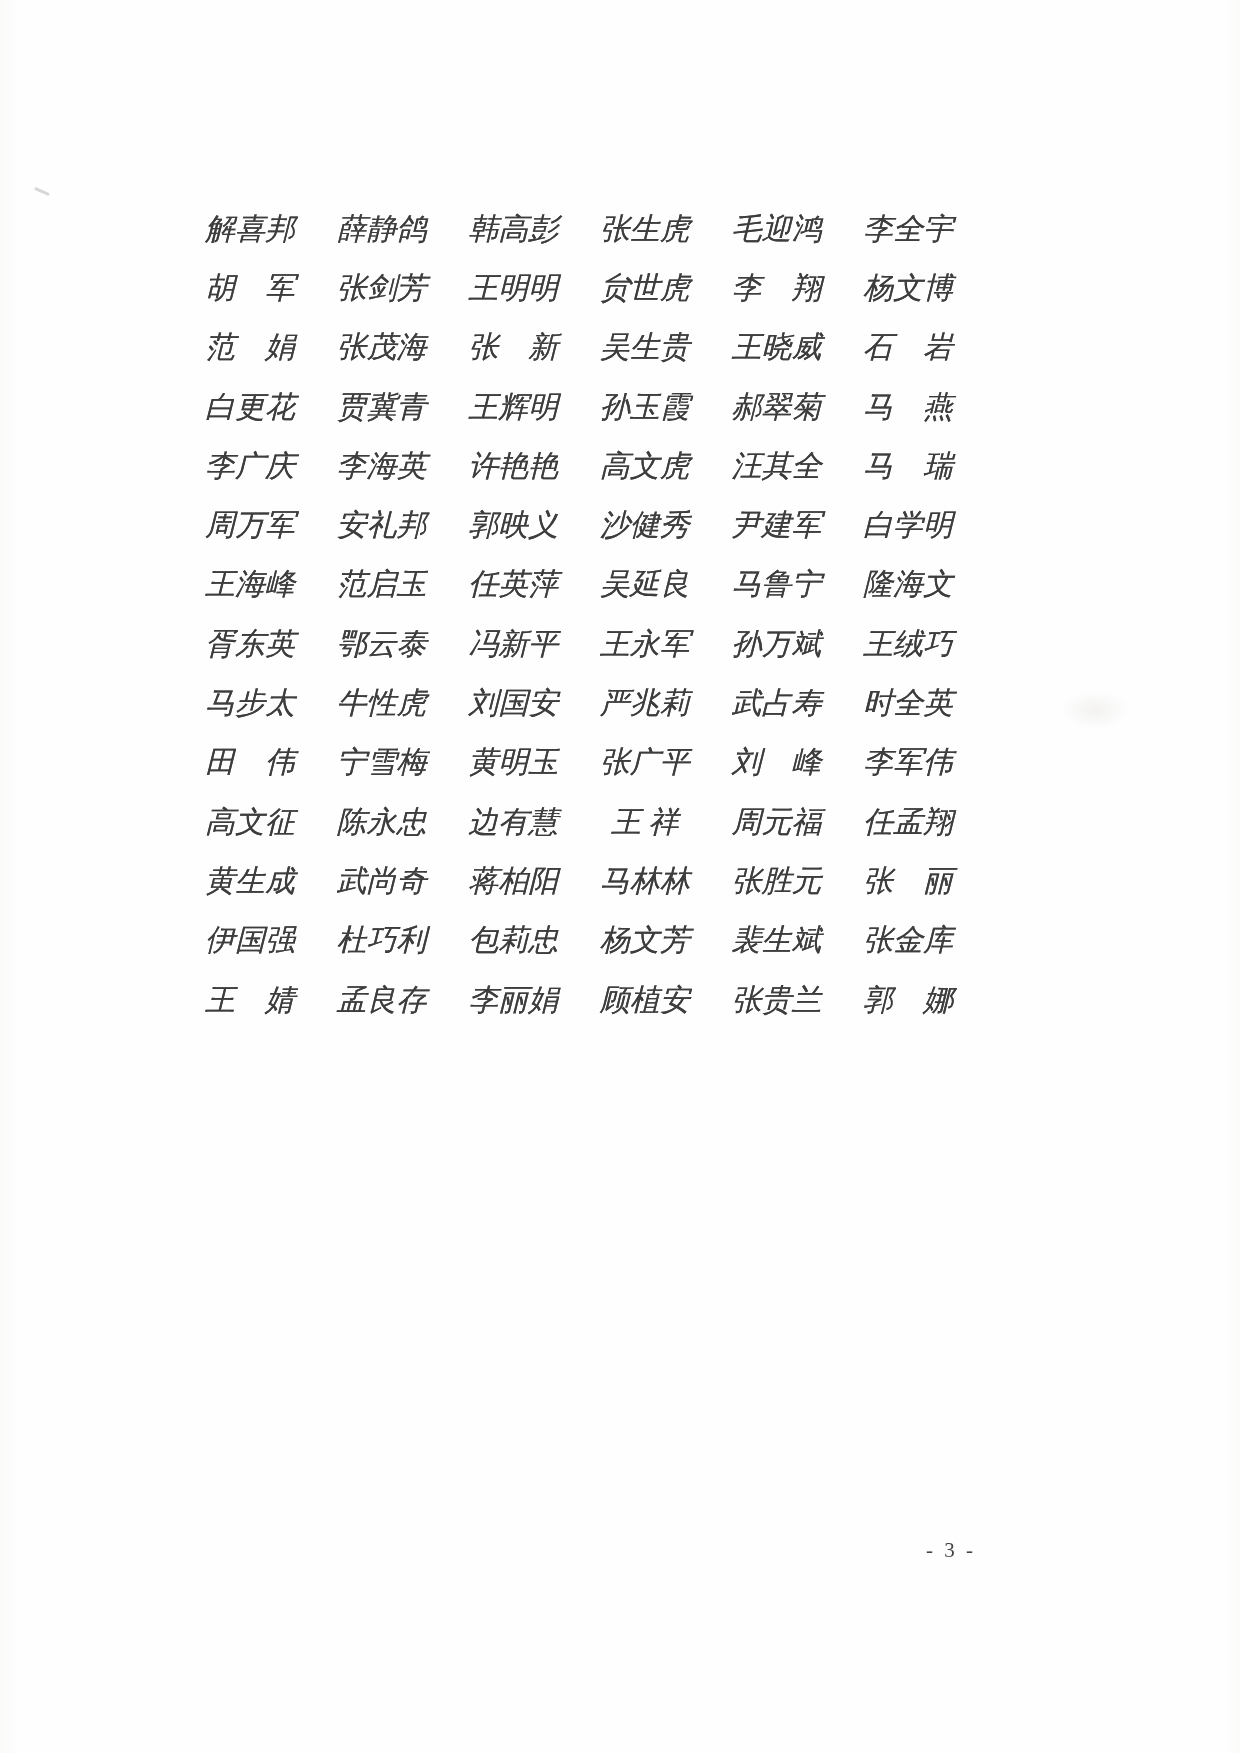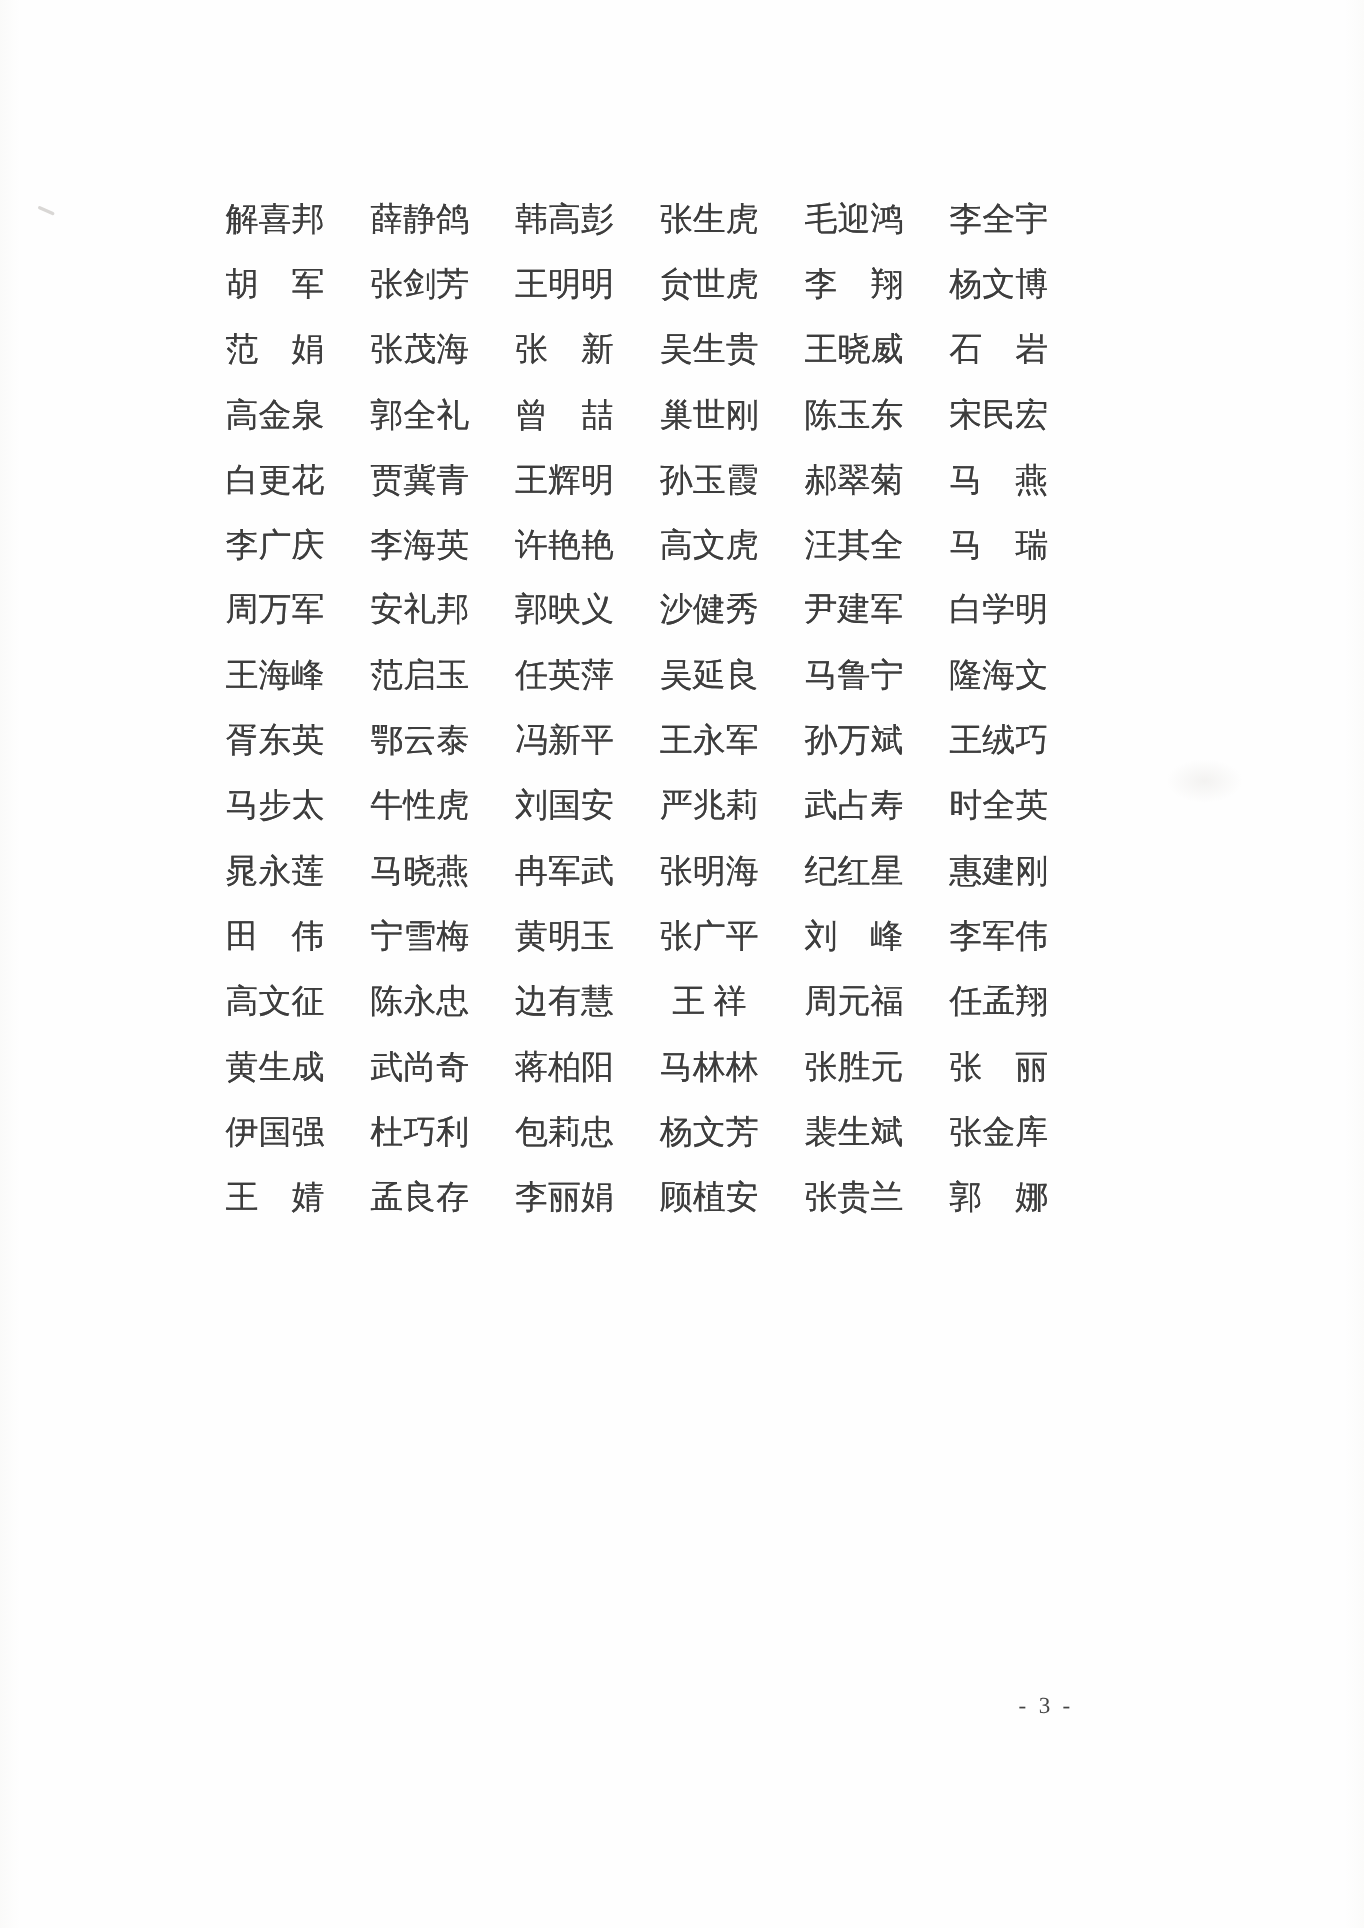--- a/index.html
+++ b/index.html
@@ -11,22 +11,23 @@
     position: relative;
     width: 1240px;
     height: 1753px;
     background: linear-gradient(90deg, #fafaf9 0px, #fefefe 18px, #fefefe 1222px, #fbfbfa 1240px);
     font-family: "Liberation Serif", "DejaVu Serif", serif;
     overflow: hidden;
   }
   .names-grid {
     position: absolute;
     left: 203px;
-    top: 170px;
+    top: 199px;
     width: 752px;
+    font-style: italic;
   }
   .name-row {
     display: flex;
     justify-content: space-between;
     align-items: center;
     height: 59.3px;
   }
   .name-cell {
     display: inline-block;
     width: 94px;
@@ -91,28 +92,20 @@
       </div>
       <div class="name-row">
         <span class="name-cell">范　娟</span>
         <span class="name-cell">张茂海</span>
         <span class="name-cell">张　新</span>
         <span class="name-cell">吴生贵</span>
         <span class="name-cell">王晓威</span>
         <span class="name-cell">石　岩</span>
       </div>
       <div class="name-row">
-        <span class="name-cell">高金泉</span>
-        <span class="name-cell">郭全礼</span>
-        <span class="name-cell">曾　喆</span>
-        <span class="name-cell">巢世刚</span>
-        <span class="name-cell">陈玉东</span>
-        <span class="name-cell">宋民宏</span>
-      </div>
-      <div class="name-row">
         <span class="name-cell">白更花</span>
         <span class="name-cell">贾冀青</span>
         <span class="name-cell">王辉明</span>
         <span class="name-cell">孙玉霞</span>
         <span class="name-cell">郝翠菊</span>
         <span class="name-cell">马　燕</span>
       </div>
       <div class="name-row">
         <span class="name-cell">李广庆</span>
         <span class="name-cell">李海英</span>
@@ -147,28 +140,20 @@
       </div>
       <div class="name-row">
         <span class="name-cell">马步太</span>
         <span class="name-cell">牛性虎</span>
         <span class="name-cell">刘国安</span>
         <span class="name-cell">严兆莉</span>
         <span class="name-cell">武占寿</span>
         <span class="name-cell">时全英</span>
       </div>
       <div class="name-row">
-        <span class="name-cell">晁永莲</span>
-        <span class="name-cell">马晓燕</span>
-        <span class="name-cell">冉军武</span>
-        <span class="name-cell">张明海</span>
-        <span class="name-cell">纪红星</span>
-        <span class="name-cell">惠建刚</span>
-      </div>
-      <div class="name-row">
         <span class="name-cell">田　伟</span>
         <span class="name-cell">宁雪梅</span>
         <span class="name-cell">黄明玉</span>
         <span class="name-cell">张广平</span>
         <span class="name-cell">刘　峰</span>
         <span class="name-cell">李军伟</span>
       </div>
       <div class="name-row">
         <span class="name-cell">高文征</span>
         <span class="name-cell">陈永忠</span>

